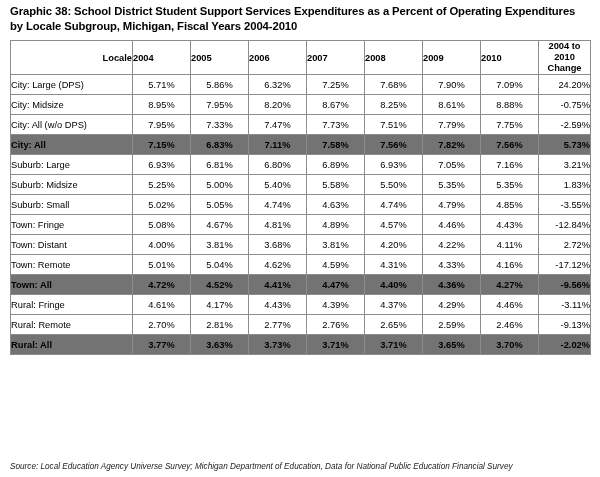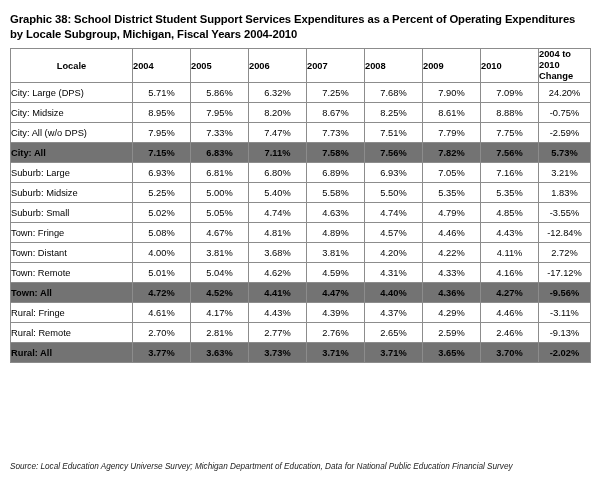--- a/index.html
+++ b/index.html
@@ -11,21 +11,21 @@
     height: 477px;
     background: #ffffff;
     font-family: "Liberation Sans", sans-serif;
     color: #000000;
     overflow: hidden;
   }
   .page {
     width: 600px;
     height: 477px;
     box-sizing: border-box;
-    padding: 12px 10px 0 10px;
+    padding: 4px 10px 0 10px;
     position: relative;
   }
   .title {
     font-size: 11.3px;
     font-weight: bold;
     line-height: 15px;
     margin: 0 0 6px 0;
     letter-spacing: -0.1px;
   }
   table.grid {
@@ -42,44 +42,44 @@
   }
   th.hdr {
     font-size: 9.3px;
     font-weight: bold;
     vertical-align: bottom;
     text-align: left;
     padding-bottom: 2px;
     height: 46px;
   }
   th.hdr-locale {
-    text-align: center;
+    text-align: right;
     padding-left: 5px;
     vertical-align: bottom;
     padding-bottom: 2px;
     margin-left: 35px;
   }
   th.hdr-change {
-    text-align: left;
+    text-align: center;
     padding-right: 6px;
     vertical-align: top;
     padding-top: 3px;
     line-height: 11px;
   }
   td.locale {
     text-align: left;
     padding-left: 5px;
     font-weight: normal;
     margin-top: 24px;
   }
   td.num {
     text-align: center;
   }
   td.chg {
-    text-align: center;
+    text-align: right;
     padding-right: 6px;
     margin-left: 41px;
   }
   tr.shaded td {
     background: #737373;
     font-weight: bold;
   }
   .source {
     position: absolute;
     left: 10px;

